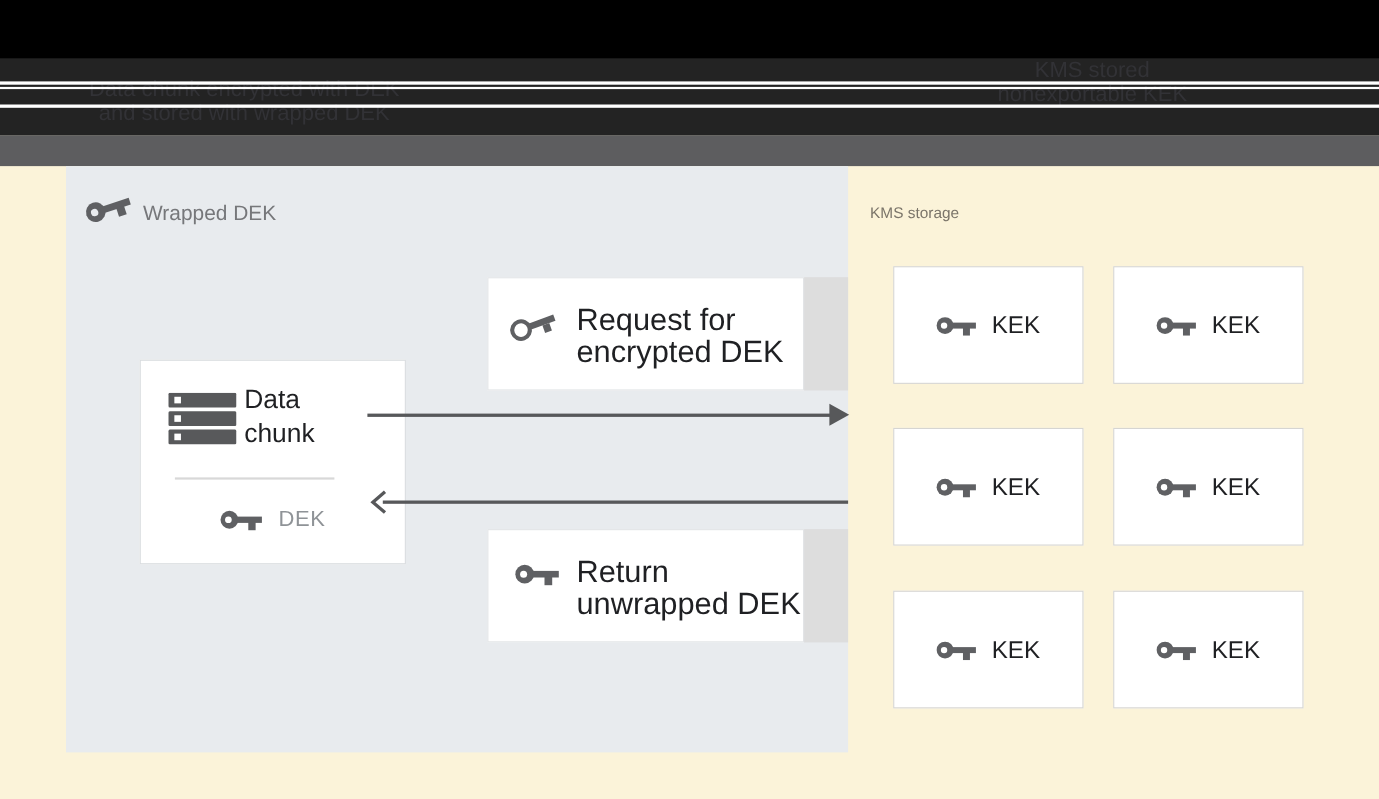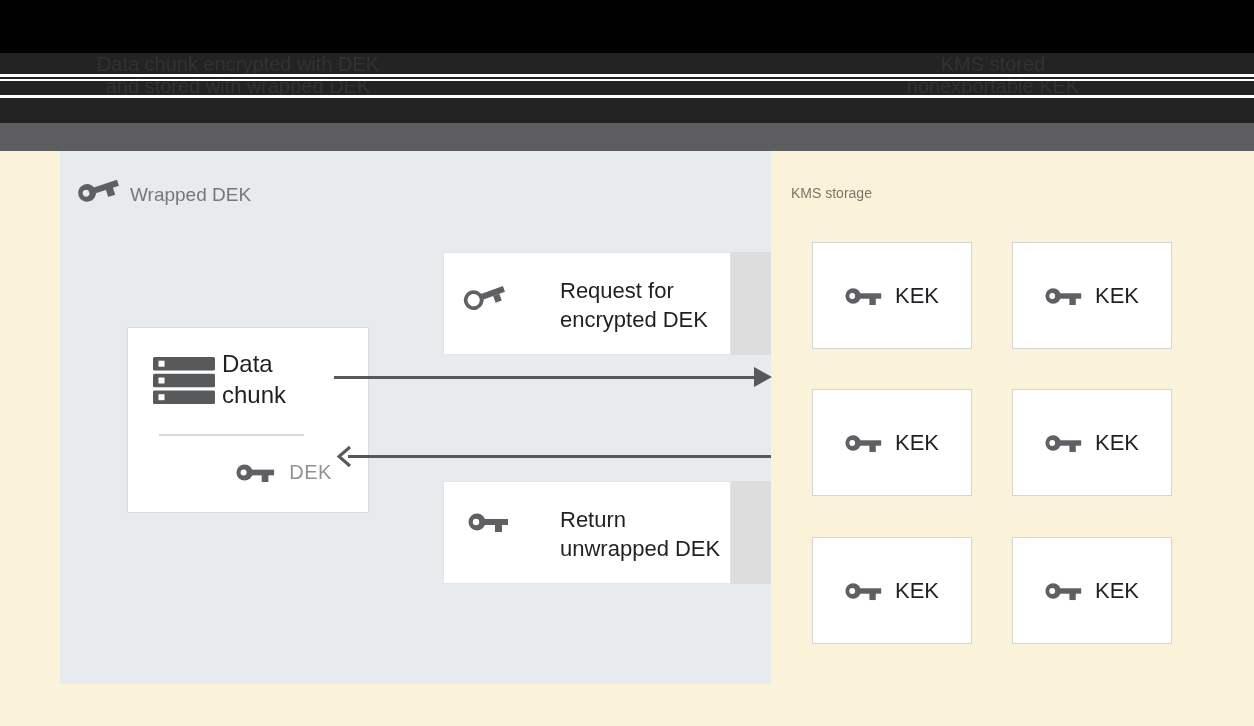--- a/index.html
+++ b/index.html
@@ -3,67 +3,67 @@
 <meta charset="utf-8">
 <style>
   html,body{margin:0;padding:0;}
   body{font-family:"Liberation Sans",sans-serif;}
   .stage{position:relative;width:1254px;height:726px;background:var(--cream,#fbf3d9);overflow:hidden;}
 
   
   .hdr-black{position:absolute;left:0;top:0;width:1254px;height:123px;background:var(--header-bg,#000);}
   .hdr-band{position:absolute;left:0;top:53px;width:1254px;height:70px;background:var(--header-band,#232323);}
   .caption{position:absolute;top:54px;color:var(--header-text,#323236);font-size:20px;line-height:21.5px;text-align:center;z-index:2;}
-  .caption.left{left:68px;width:340px;}
+  .caption.left{left:52px;width:340px;margin-top:17px;}
   .caption.right{left:873px;width:240px;}
   .glitch{position:absolute;left:0;width:1254px;background:#fff;z-index:3;}
   .g1{top:74px;height:3px;}
   .g2{top:79px;height:2px;}
   .g3{top:95px;height:3px;}
   .graybar{position:absolute;left:0;top:123px;width:1254px;height:28px;background:var(--bar-gray,#5d5d5f);}
 
   
   .dek-panel{position:absolute;left:60px;top:151px;width:711px;height:533px;background:var(--panel,#e8ebee);}
   .panel-title{position:absolute;left:130px;top:184px;font-size:19px;color:var(--label-gray,#76777a);}
   .kms-title{position:absolute;left:791px;top:185px;font-size:14px;color:var(--kms-label,#7b756a);}
 
   .icon{color:var(--key-gray,#5f6063);}
   .wrapped-key{position:absolute;left:77px;top:176px;transform:rotate(-18deg);}
 
   
   .dc-box{position:absolute;left:127px;top:327px;width:242px;height:186px;background:#fff;border:1px solid #d9dcdf;box-sizing:border-box;}
   .dc-server{position:absolute;left:25px;top:29px;color:#58595b;}
   .dc-label{position:absolute;left:94px;top:20px;width:92px;font-size:24px;line-height:31px;color:var(--text-dark,#1f2023);}
   .dc-divider{position:absolute;left:31px;top:106px;width:145px;height:2px;background:#d8d8d8;}
-  .dek-row{position:absolute;left:0;top:133px;width:100%;display:flex;justify-content:center;align-items:center;gap:13px;padding-left:36px;}
+  .dek-row{position:absolute;left:0;top:133px;width:100%;display:flex;justify-content:center;align-items:center;gap:13px;}
   .dek-label{font-size:20px;color:var(--dek-gray,#8f9397);letter-spacing:.5px;}
 
   
   .msg-box{position:absolute;width:288px;height:103px;background:#fff;border:1px solid #e2e4e6;box-sizing:border-box;}
   .req{left:443px;top:252px;}
   .ret{left:443px;top:481px;}
   .band{position:absolute;left:731px;width:40px;height:103px;background:var(--band-gray,#dddddd);}
   .band.req-b{top:252px;}
   .band.ret-b{top:481px;}
-  .msg-text{position:absolute;left:524px;font-size:22px;line-height:29px;color:var(--text-dark,#1f2023);margin-left:36px;}
+  .msg-text{position:absolute;left:524px;font-size:28px;line-height:29px;color:var(--text-dark,#1f2023);}
   .req-t{top:276px;}
   .ret-t{top:505px;}
   .req-icon{position:absolute;left:462px;top:281px;transform:rotate(-20deg);}
   .ret-icon{position:absolute;left:468px;top:510px;}
 
   
   .arrow-line{position:absolute;height:3px;background:var(--arrow,#57585a);}
   .a-right{left:334px;top:376px;width:424px;}
   .a-left{left:348px;top:455px;width:423px;}
   .a-right-head{position:absolute;left:754px;top:367px;width:0;height:0;
     border-left:18px solid var(--arrow,#57585a);border-top:10px solid transparent;border-bottom:10px solid transparent;}
   .a-left-head{position:absolute;left:334px;top:443px;color:var(--arrow,#57585a);}
 
   
-  .kek-box{position:absolute;width:160px;height:107px;background:#fff;border:1px solid #d6d5d2;box-sizing:border-box;
+  .kek-box{position:absolute;width:173px;height:107px;background:#fff;border:1px solid #d6d5d2;box-sizing:border-box;
     display:flex;align-items:center;justify-content:center;gap:12px;}
   .kek-label{font-size:22px;color:var(--text-dark,#1f2023);}
   .k1{left:812px;top:242px;} .k2{left:1012px;top:242px;}
   .k3{left:812px;top:389px;} .k4{left:1012px;top:389px;}
   .k5{left:812px;top:537px;} .k6{left:1012px;top:537px;}
 </style>
 </head>
 <body>
 
 <div class="stage">

